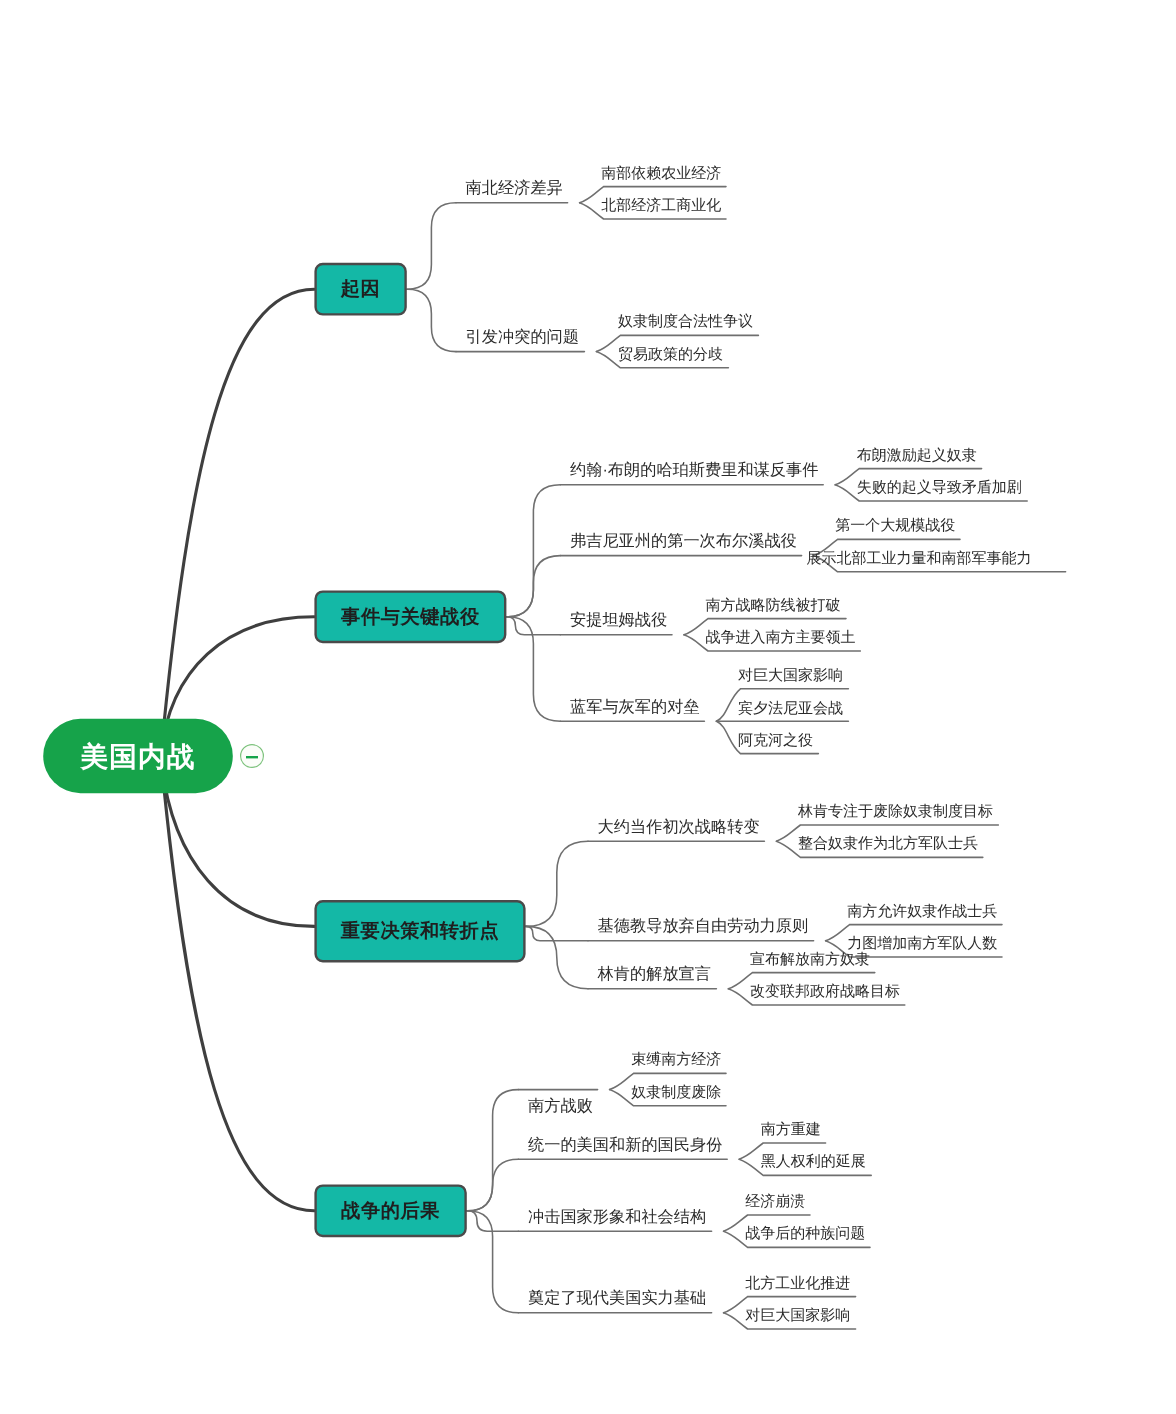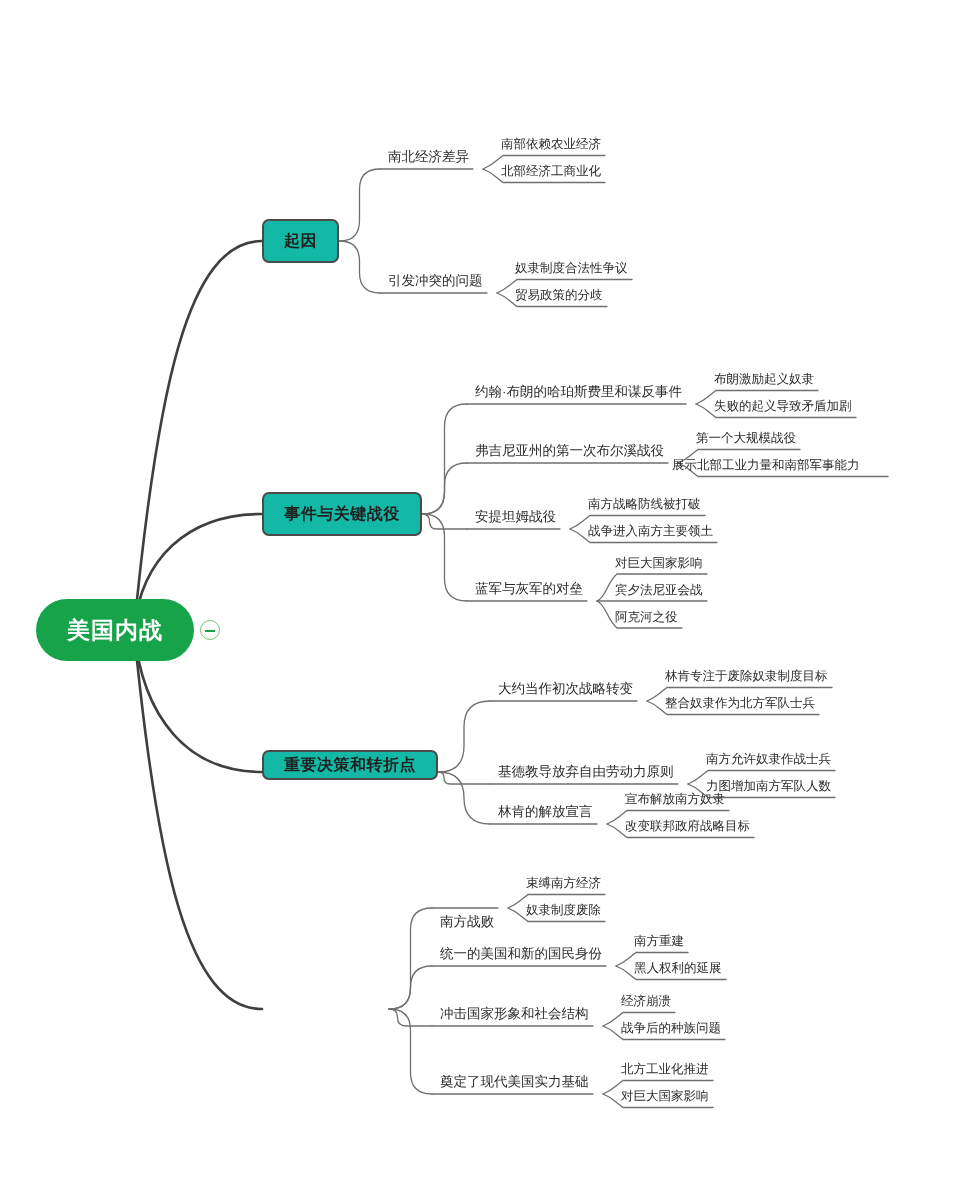--- a/index.html
+++ b/index.html
@@ -170,30 +170,31 @@
     <div class="l2-node" style="left: 475px; top: 443.5px;">弗吉尼亚州的第一次布尔溪战役</div>
     <div class="l3-node" style="left: 696px; top: 432px;">第一个大规模战役</div>
     <div class="l3-node" style="left: 672px; top: 459px; text-align: center;">展示北部工业力量和南部军事能力</div>
     <div class="l2-node" style="left: 475px; top: 509.5px;">安提坦姆战役</div>
     <div class="l3-node" style="left: 588px; top: 498px;">南方战略防线被打破</div>
     <div class="l3-node" style="left: 588px; top: 525px;">战争进入南方主要领土</div>
     <div class="l2-node" style="left: 475px; top: 581.5px;">蓝军与灰军的对垒</div>
     <div class="l3-node" style="left: 615px; top: 556.5px;">对巨大国家影响</div>
     <div class="l3-node" style="left: 615px; top: 583.5px;">宾夕法尼亚会战</div>
     <div class="l3-node" style="left: 615px; top: 610.5px;">阿克河之役</div>
-    <div class="l1-node" style="left: 262px; top: 750px; width: 176px; height: 30px;">重要决策和转折点</div>
+    <div class="l1-node" style="left: 262px; top: 750px; width: 176px; height: 52px;">重要决策和转折点</div>
     <div class="l2-node" style="left: 498px; top: 681.5px;">大约当作初次战略转变</div>
     <div class="l3-node" style="left: 665px; top: 670px;">林肯专注于废除奴隶制度目标</div>
     <div class="l3-node" style="left: 665px; top: 697px;">整合奴隶作为北方军队士兵</div>
     <div class="l2-node" style="left: 498px; top: 764.5px;">基德教导放弃自由劳动力原则</div>
     <div class="l3-node" style="left: 706px; top: 753px;">南方允许奴隶作战士兵</div>
     <div class="l3-node" style="left: 706px; top: 780px;">力图增加南方军队人数</div>
     <div class="l2-node" style="left: 498px; top: 804.5px;">林肯的解放宣言</div>
     <div class="l3-node" style="left: 625px; top: 793px;">宣布解放南方奴隶</div>
     <div class="l3-node" style="left: 625px; top: 820px;">改变联邦政府战略目标</div>
+    <div class="l1-node" style="left: 262px; top: 987px; width: 127px; height: 44px;">战争的后果</div>
     <div class="l2-node" style="left: 440px; top: 888.5px; margin-top: 26px;">南方战败</div>
     <div class="l3-node" style="left: 526px; top: 877px;">束缚南方经济</div>
     <div class="l3-node" style="left: 526px; top: 904px;">奴隶制度废除</div>
     <div class="l2-node" style="left: 440px; top: 946.5px;">统一的美国和新的国民身份</div>
     <div class="l3-node" style="left: 634px; top: 935px;">南方重建</div>
     <div class="l3-node" style="left: 634px; top: 962px;">黑人权利的延展</div>
     <div class="l2-node" style="left: 440px; top: 1006.5px;">冲击国家形象和社会结构</div>
     <div class="l3-node" style="left: 621px; top: 995px;">经济崩溃</div>
     <div class="l3-node" style="left: 621px; top: 1022px;">战争后的种族问题</div>
     <div class="l2-node" style="left: 440px; top: 1074.5px;">奠定了现代美国实力基础</div>

